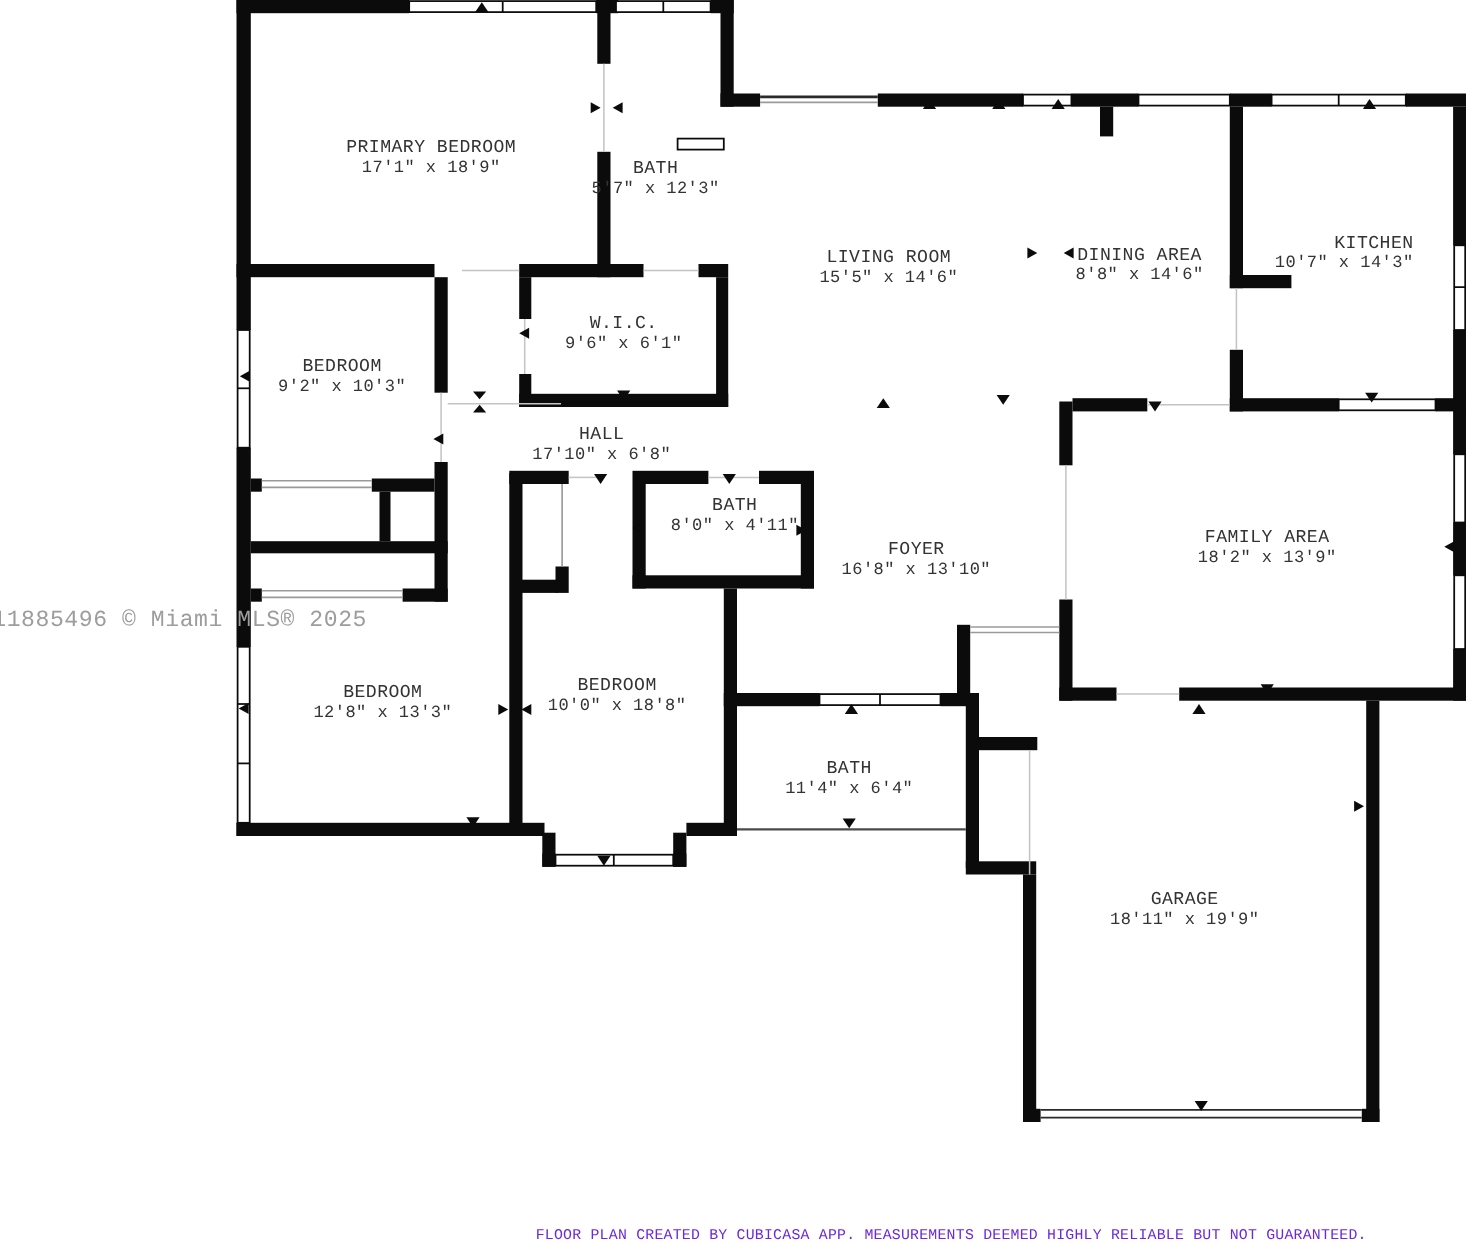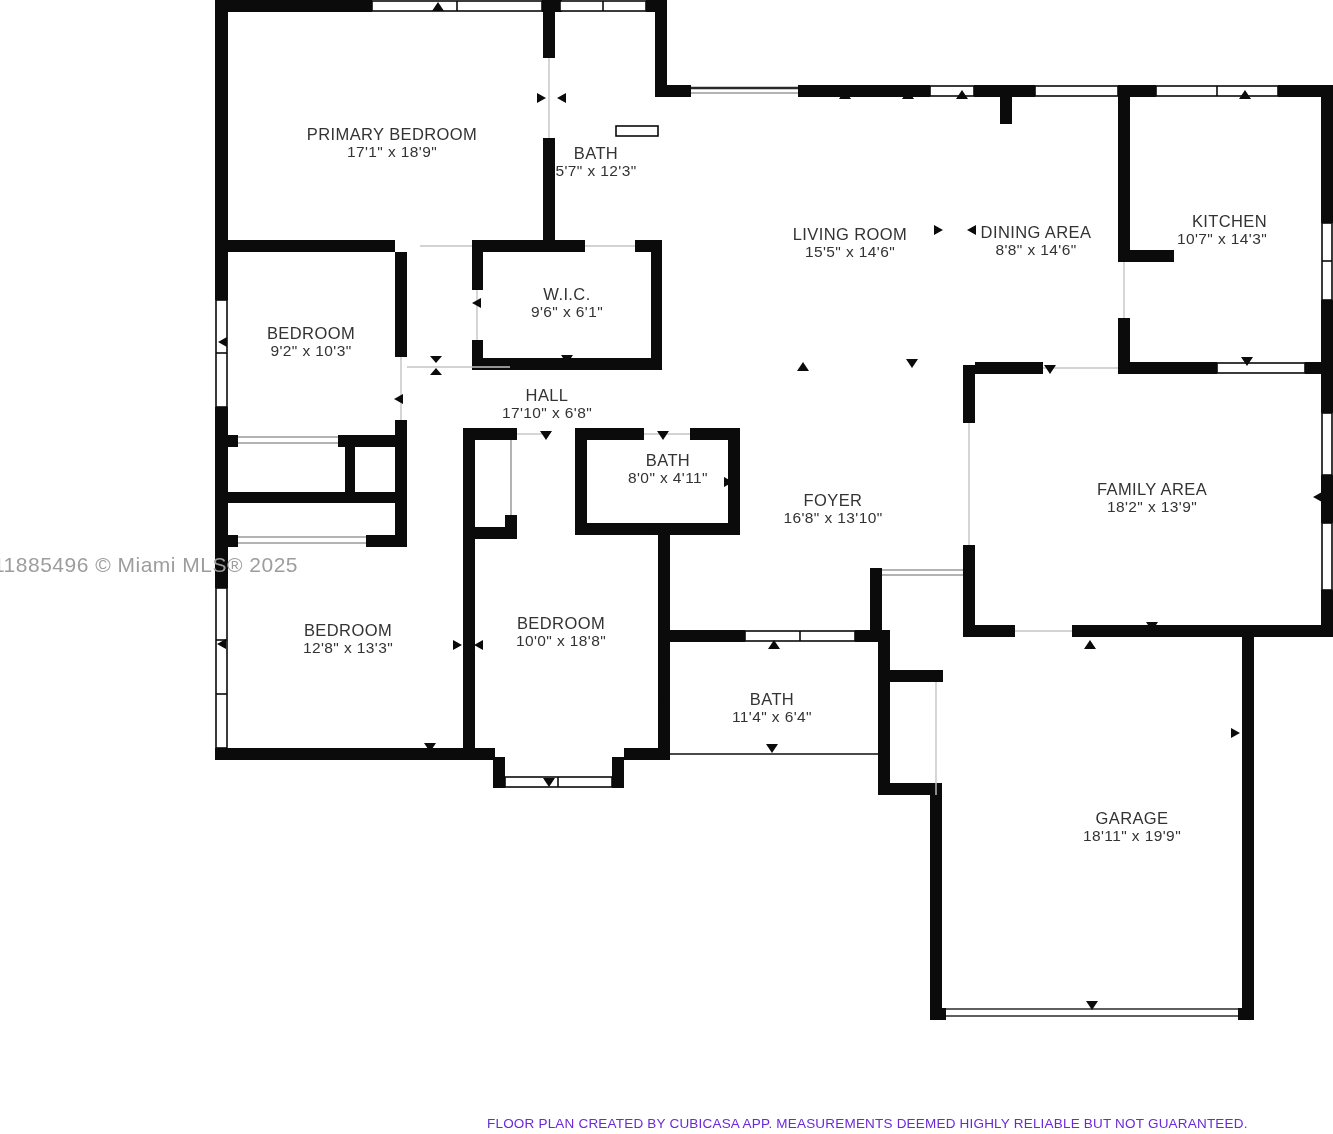--- a/index.html
+++ b/index.html
@@ -1,17 +1,17 @@
 <!DOCTYPE html>
 <html><head>
 <meta charset="utf-8">
 <style>
   html,body{margin:0;padding:0;background:#fff;}
   #canvas{position:relative;width:1333px;height:1134px;background:#fff;overflow:hidden;
-          font-family:Liberation Sans, sans-serif;}
+          font-family:Liberation Mono, monospace;}
   #plan-svg{position:absolute;left:0;top:0;}
   .room-label{position:absolute;transform:translate(-50%,-50%);text-align:center;
               color:#333;white-space:nowrap;line-height:18px;letter-spacing:.4px;}
   .room-name{display:block;font-size:16.5px;}
   .room-dims{display:block;font-size:15.5px;}
   .watermark{position:absolute;left:-7px;top:553px;font-size:21px;color:#9d9d9d;
              letter-spacing:.5px;white-space:nowrap;}
   .footer-note{position:absolute;left:487px;top:1116px;font-size:13.5px;color:#6d28d9;
                letter-spacing:.2px;white-space:nowrap;}
 </style>
@@ -225,21 +225,21 @@
   </svg>
 
   <div class="room-label" style="left: 392px; top: 143px;">
     <span class="room-name">PRIMARY BEDROOM</span>
     <span class="room-dims">17'1" x 18'9"</span>
   </div>
   <div class="room-label" style="left: 596px; top: 162px;">
     <span class="room-name">BATH</span>
     <span class="room-dims">5'7" x 12'3"</span>
   </div>
-  <div class="room-label" style="left: 808px; top: 243px; margin-left: 42px;">
+  <div class="room-label" style="left: 808px; top: 243px;">
     <span class="room-name">LIVING ROOM</span>
     <span class="room-dims">15'5" x 14'6"</span>
   </div>
   <div class="room-label" style="left: 1036px; top: 241px;">
     <span class="room-name">DINING AREA</span>
     <span class="room-dims">8'8" x 14'6"</span>
   </div>
   <div class="room-label" style="left: 1222px; top: 230px; text-align: right;">
     <span class="room-name">KITCHEN</span>
     <span class="room-dims">10'7" x 14'3"</span>
@@ -273,21 +273,21 @@
     <span class="room-dims">12'8" x 13'3"</span>
   </div>
   <div class="room-label" style="left: 561px; top: 632px;">
     <span class="room-name">BEDROOM</span>
     <span class="room-dims">10'0" x 18'8"</span>
   </div>
   <div class="room-label" style="left: 772px; top: 708px;">
     <span class="room-name">BATH</span>
     <span class="room-dims">11'4" x 6'4"</span>
   </div>
-  <div class="room-label" style="left: 1132px; top: 827px;">
+  <div class="room-label" style="left: 1077px; top: 827px;">
     <span class="room-name">GARAGE</span>
     <span class="room-dims">18'11" x 19'9"</span>
   </div>
 
   <div class="watermark">11885496 © Miami MLS® 2025</div>
   <div class="footer-note">FLOOR PLAN CREATED BY CUBICASA APP. MEASUREMENTS DEEMED HIGHLY RELIABLE BUT NOT GUARANTEED.</div>
 
 </div>
 
 </body></html>

